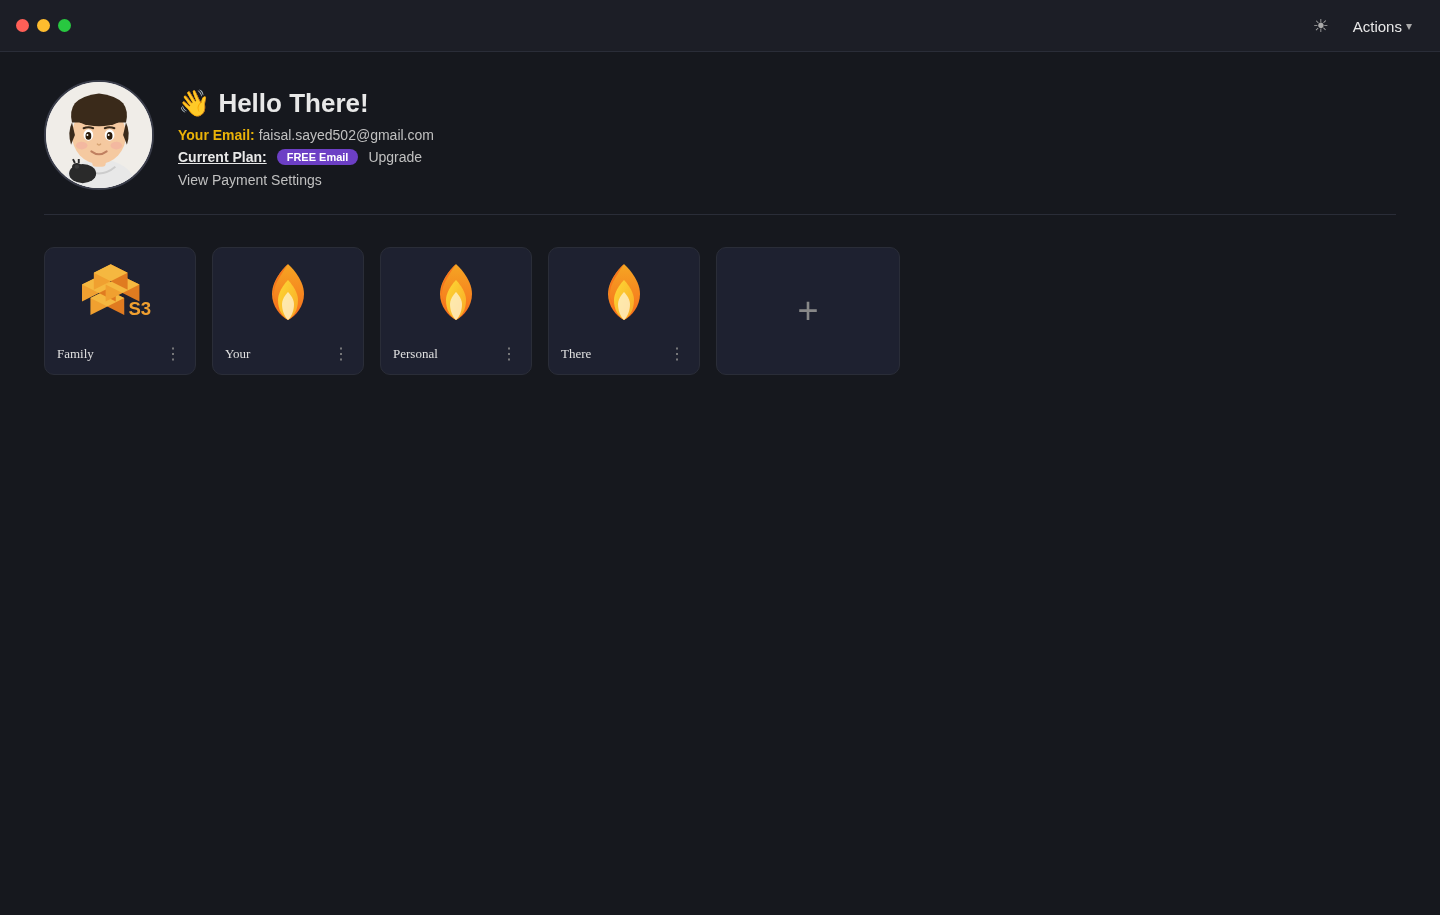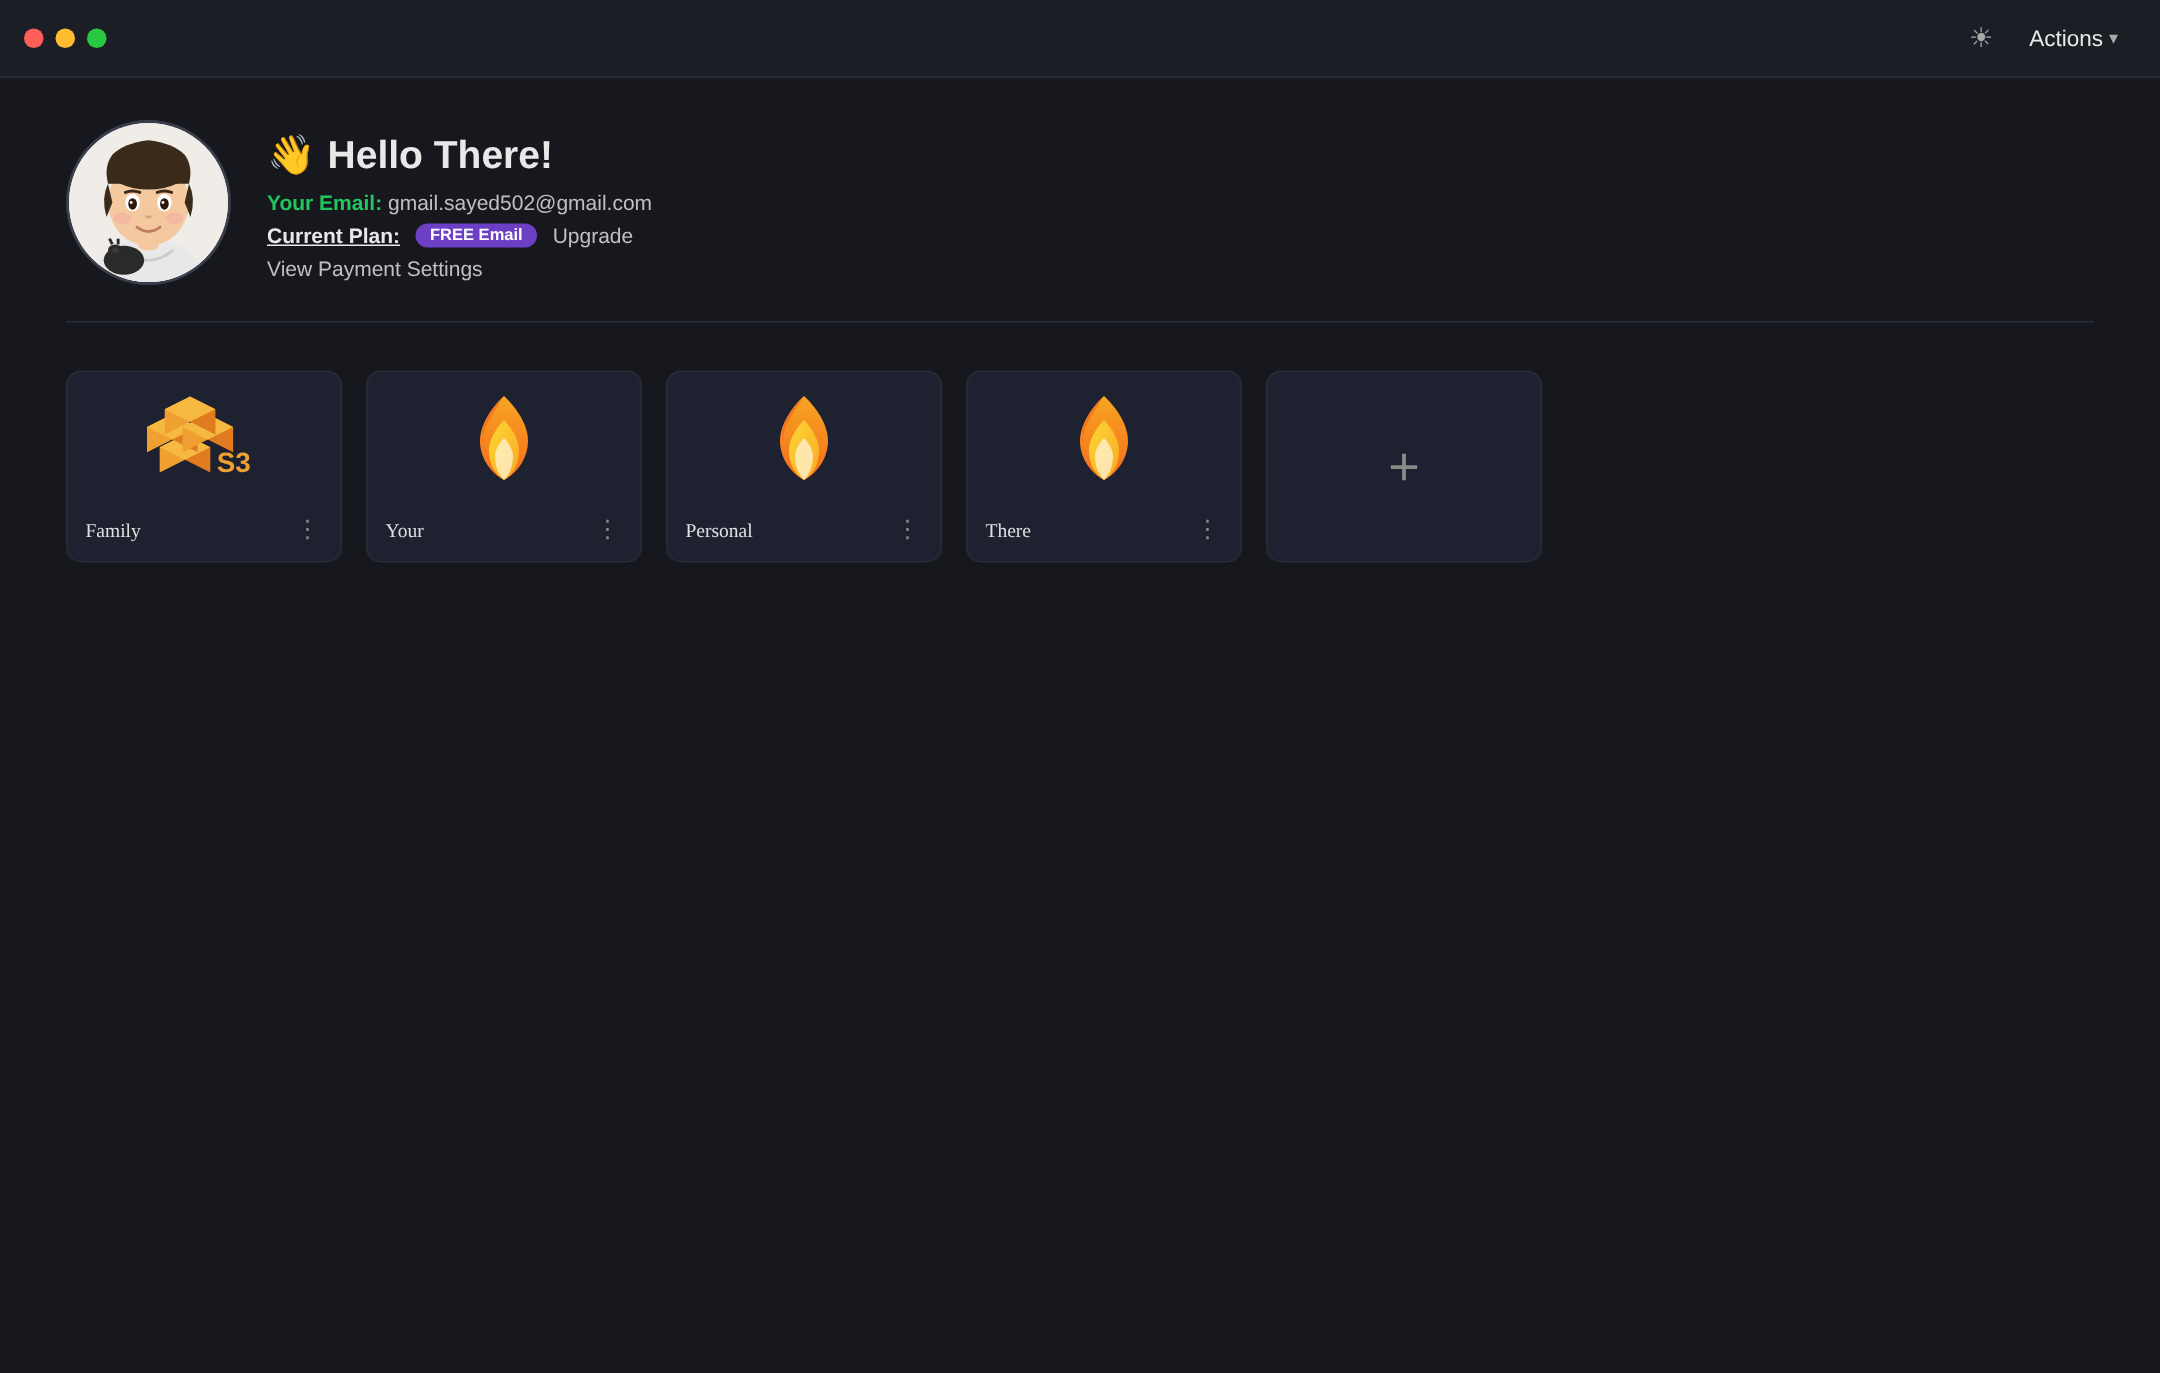--- a/index.html
+++ b/index.html
@@ -124,21 +124,21 @@
       font-size: 26px;
     }
 
     .profile-detail {
       font-size: 14px;
       color: #c0c0c0;
       margin-bottom: 6px;
     }
 
     .profile-detail strong {
-      color: #22c55e;
+      color: #eab308;
       font-weight: 600;
     }
 
     .plan-row {
       display: flex;
       align-items: center;
       gap: 10px;
       margin-bottom: 6px;
       font-size: 14px;
       color: #c0c0c0;
@@ -181,21 +181,21 @@
       margin-bottom: 18px;
     }
 
     .drives-grid {
       display: flex;
       gap: 16px;
       flex-wrap: wrap;
     }
 
     .drive-card {
-      width: 184px;
+      width: 152px;
       height: 128px;
       background: #1e2130;
       border: 1px solid #2a2d38;
       border-radius: 10px;
       display: flex;
       flex-direction: column;
       align-items: center;
       justify-content: center;
       position: relative;
       cursor: pointer;
@@ -329,21 +329,21 @@
       </svg>
     </div>
 
     <div class="profile-info">
       <div class="hello-title">
         <span class="hello-emoji">👋</span>
         <span>Hello There!</span>
       </div>
       <div class="profile-detail">
         <strong>Your Email:</strong>
-        <span> gmail.sayed502@gmail.com</span>
+        <span> faisal.sayed502@gmail.com</span>
       </div>
       <div class="plan-row">
         <strong>Current Plan:</strong>
         <span class="free-plan-badge">FREE Email</span>
         <span class="upgrade-link">Upgrade</span>
       </div>
       <a class="view-payment-link">View Payment Settings</a>
     </div>
   </div>
 

